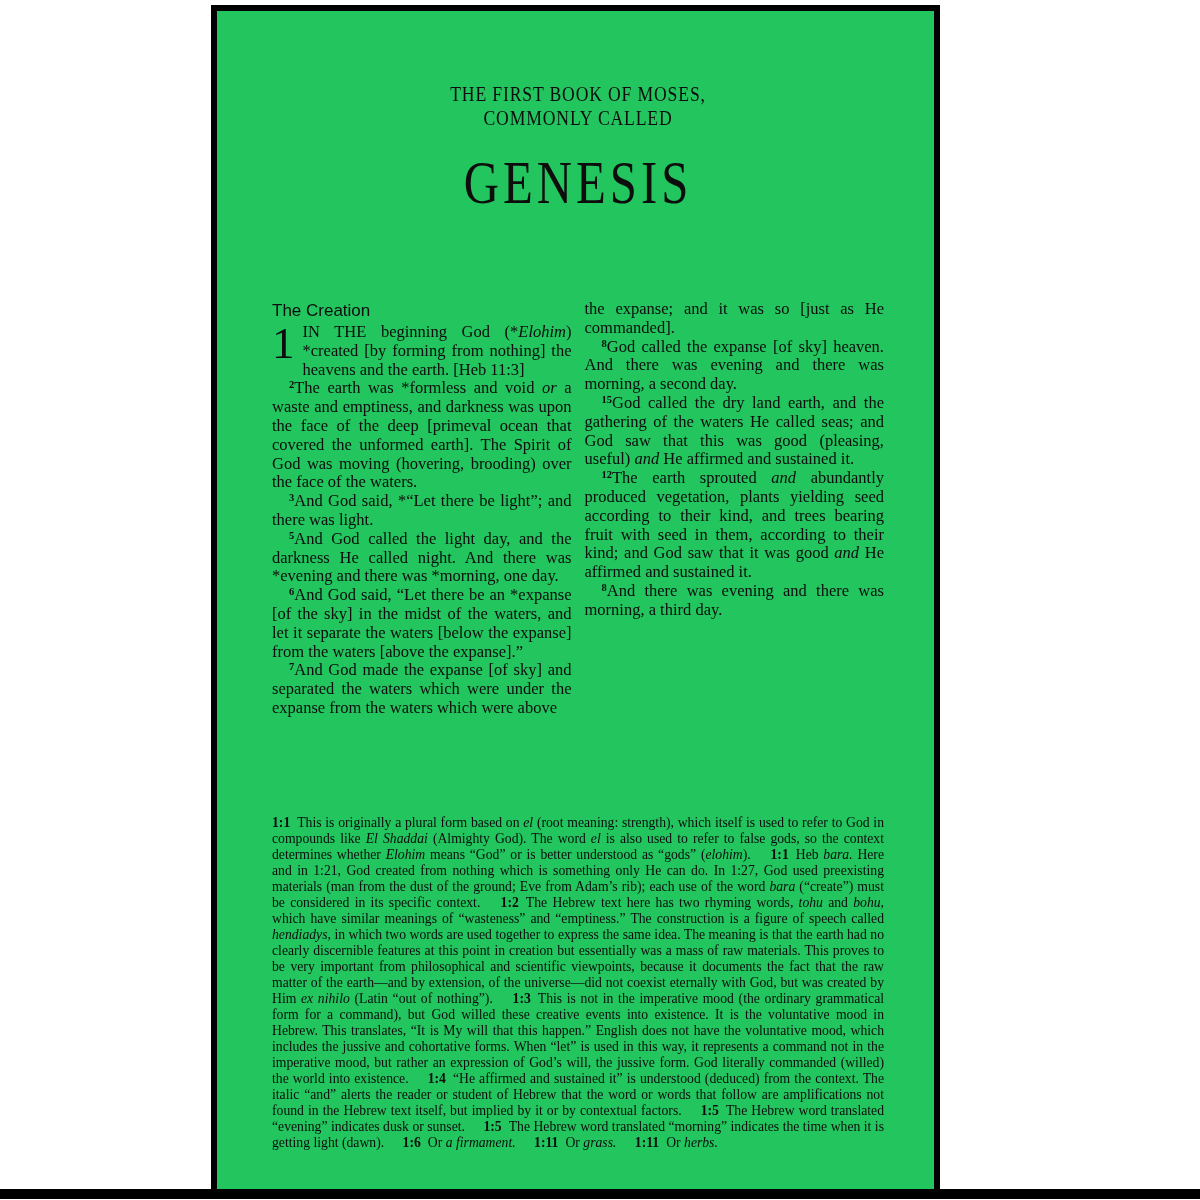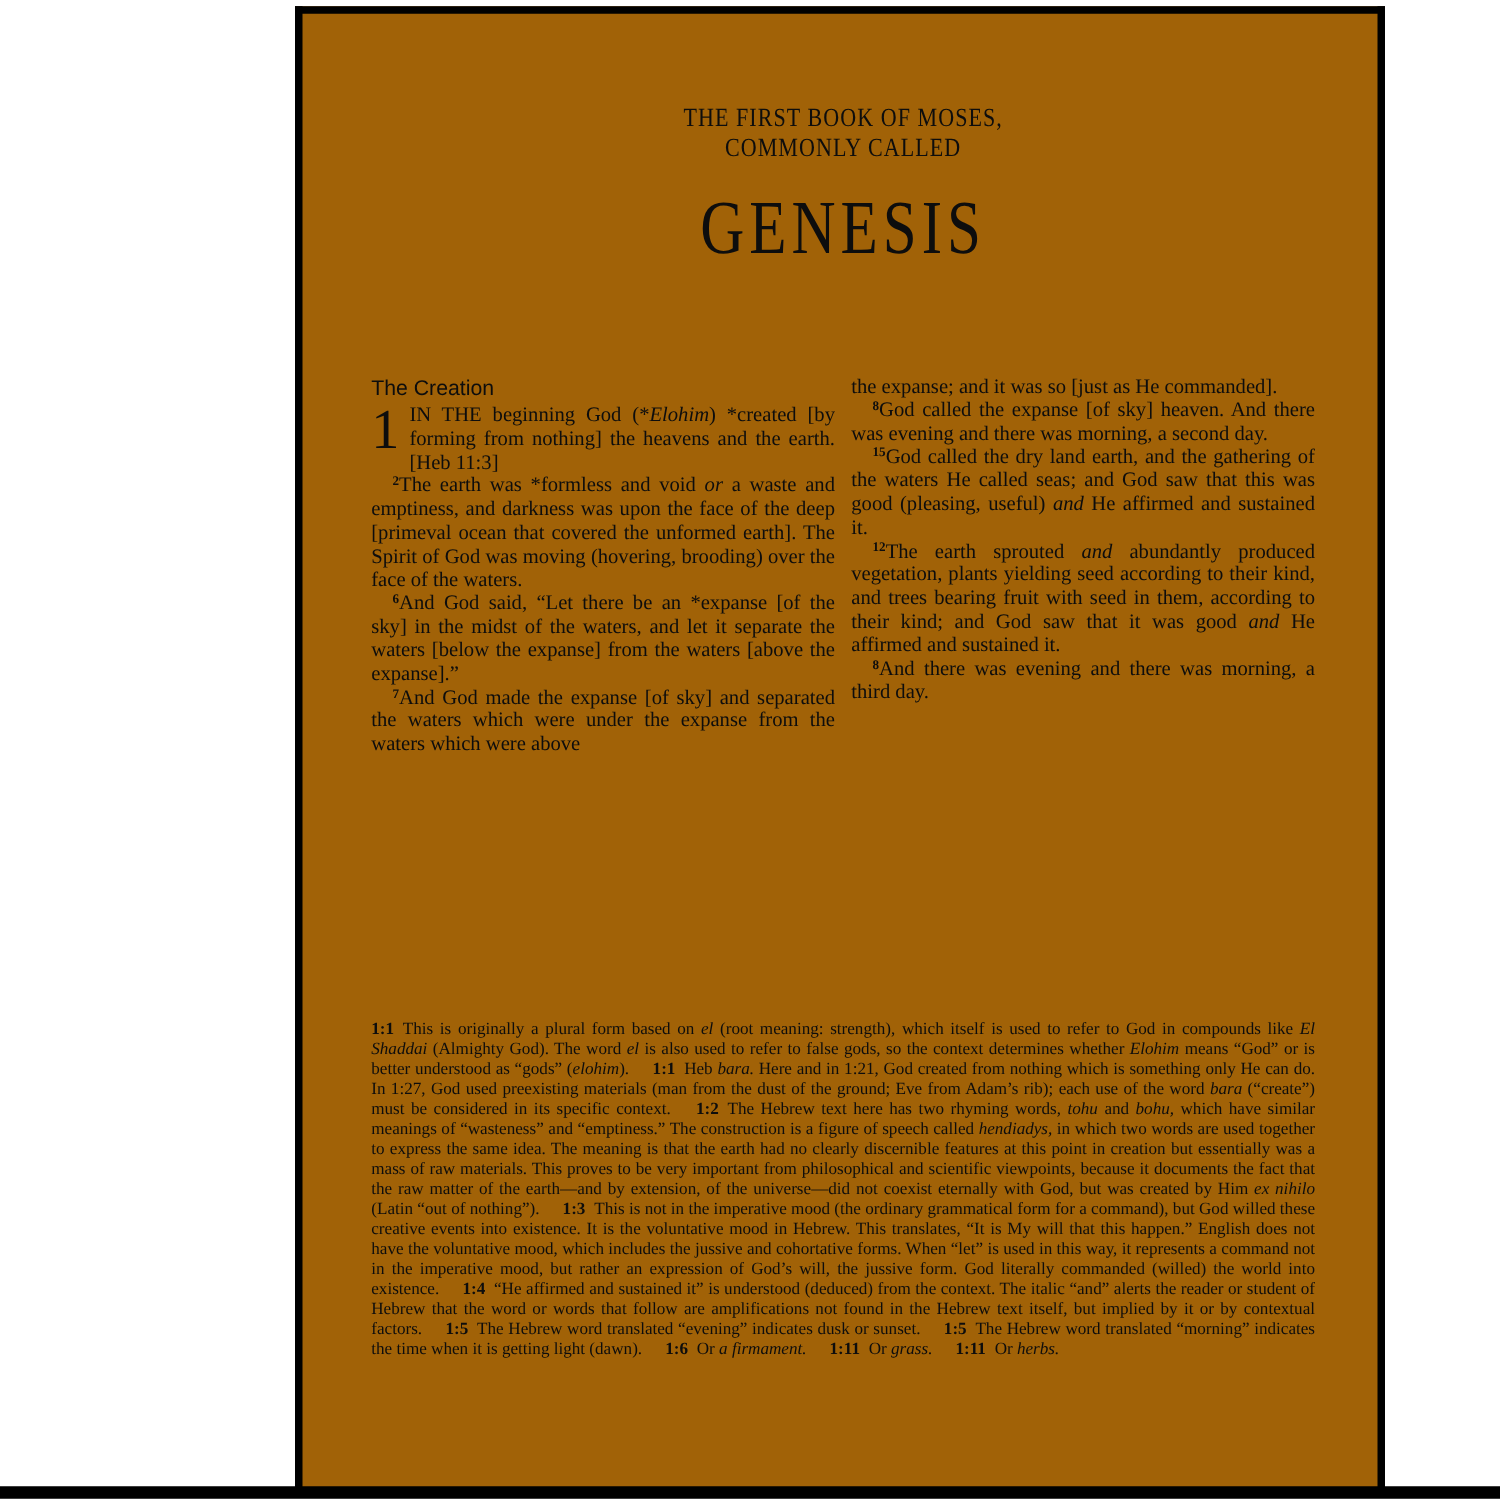--- a/index.html
+++ b/index.html
@@ -8,28 +8,28 @@
     background: #ffffff;
     width: 1200px;
     height: 1200px;
     position: relative;
     overflow: hidden;
     font-family: "Liberation Serif", serif;
     color: #0d0d0d;
   }
   .frame {
     position: absolute;
-    left: 236px;
+    left: 211px;
     top: 5px;
-    width: 872px;
+    width: 729px;
     height: 1185px;
     border: 6px solid #000;
     border-bottom: none;
     box-sizing: border-box;
-    background: #a16207;
+    background: #22c55e;
     overflow: hidden;
   }
   .bottom-bar {
     position: absolute;
     left: 0;
     top: 1189px;
     width: 1200px;
     height: 10px;
     background: #000;
   }
@@ -128,20 +128,22 @@
       </div>
       <div class="book-title">GENESIS</div>
     </header>
 
     <main class="columns">
       <section class="col">
         <h2 class="section-heading">The Creation</h2>
         <div>
             <p class="verse lead"><span class="dropcap">1</span><span>IN THE beginning God (*</span><em>Elohim</em><span>) *created [by forming from nothing] the heavens and the earth. [Heb 11:3]</span></p>
             <p class="verse"><sup class="vnum">2</sup><span>The earth was *formless and void </span><em>or</em><span> a waste and emptiness, and darkness was upon the face of the deep [primeval ocean that covered the unformed earth]. The Spirit of God was moving (hovering, brooding) over the face of the waters.</span></p>
+            <p class="verse"><sup class="vnum">3</sup><span>And God said, *“Let there be light”; and there was light.</span></p>
+            <p class="verse"><sup class="vnum">5</sup><span>And God called the light day, and the darkness He called night. And there was *evening and there was *morning, one day.</span></p>
             <p class="verse"><sup class="vnum">6</sup><span>And God said, “Let there be an *expanse [of the sky] in the midst of the waters, and let it separate the waters [below the expanse] from the waters [above the expanse].”</span></p>
             <p class="verse"><sup class="vnum">7</sup><span>And God made the expanse [of sky] and separated the waters which were under the expanse from the waters which were above</span></p>
           </div>
       </section>
       <section class="col">
         <div>
             <p class="verse cont"><span>the expanse; and it was so [just as He commanded].</span></p>
             <p class="verse"><sup class="vnum">8</sup><span>God called the expanse [of sky] heaven. And there was evening and there was morning, a second day.</span></p>
             <p class="verse"><sup class="vnum">15</sup><span>God called the dry land earth, and the gathering of the waters He called seas; and God saw that this was good (pleasing, useful) </span><em>and</em><span> He affirmed and sustained it.</span></p>
             <p class="verse"><sup class="vnum">12</sup><span>The earth sprouted </span><em>and</em><span> abundantly produced vegetation, plants yielding seed according to their kind, and trees bearing fruit with seed in them, according to their kind; and God saw that it was good </span><em>and</em><span> He affirmed and sustained it.</span></p>

